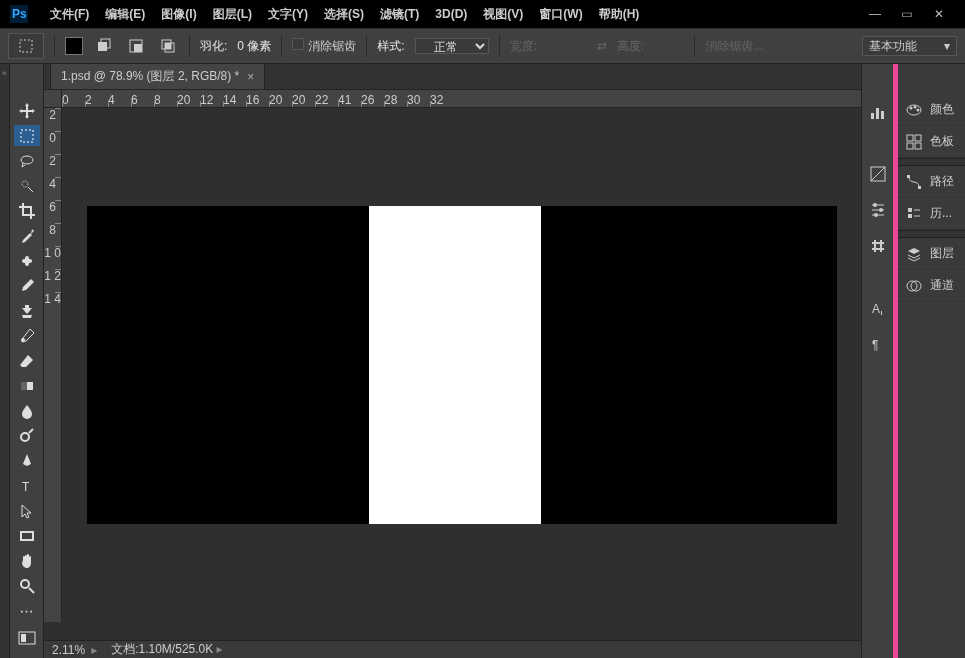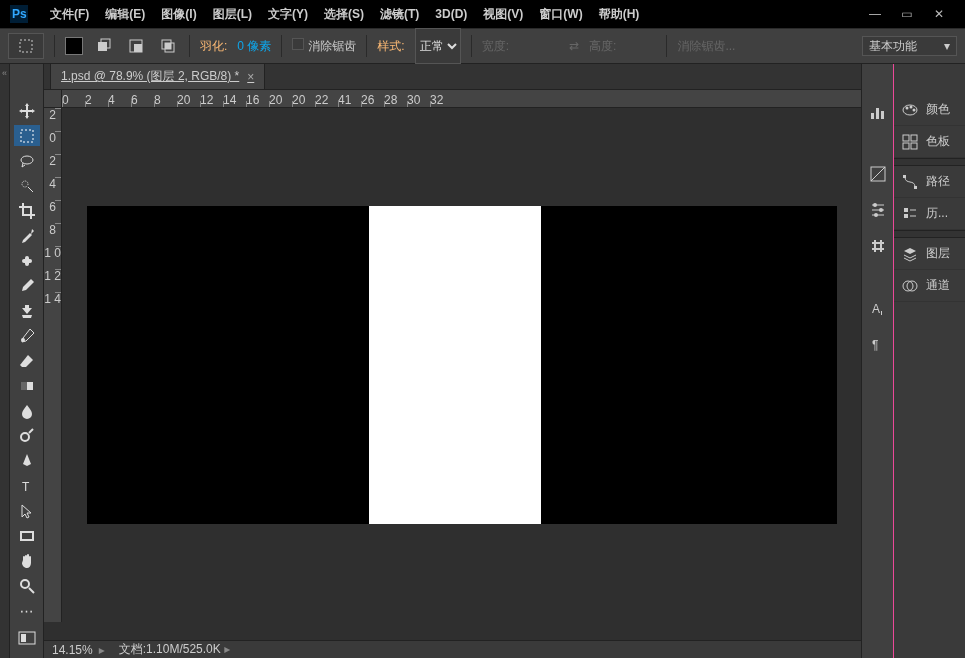--- a/index.html
+++ b/index.html
@@ -12,42 +12,42 @@
 .menubar .spacer { flex: 1; }
 .menubar .window-controls { display: flex; gap: 12px; padding-right: 8px; }
 .menubar .wc { width: 20px; height: 20px; display:flex; align-items:center; justify-content:center; cursor:pointer; color:#bbb; }
 
 
 .optionsbar { height: 36px; background: #404040; border-top:1px solid #2a2a2a; border-bottom:1px solid #222; display:flex; align-items:center; padding: 0 8px; gap:10px; }
 .optionsbar .tool-ico { width:36px; height:26px; display:flex; align-items:center; justify-content:center; border:1px solid #555; background:#3a3a3a; }
 .optionsbar .swatch { width:18px; height:18px; background:#000; border:1px solid #777; }
 .optionsbar .smallbtn { width:22px; height:22px; display:flex; align-items:center; justify-content:center; }
 .optionsbar .sep { width:1px; height:22px; background:#2a2a2a; }
-.optionsbar .lbl { color:#fdba74; }
-.optionsbar .val { color:#0ea5e9;text-align:center; }
-.optionsbar select { background:#3a3a3a; border:1px solid #555; color:#ddd; height:36px; padding:0 0; }
+.optionsbar .lbl { color:#e5e5e5; }
+.optionsbar .val { color:#e5e5e5;text-align:center; }
+.optionsbar select { background:#3a3a3a; border:1px solid #555; color:#ddd; height:16px; padding:0 14px; }
 .optionsbar .dim { color:#666; }
 .optionsbar .chk { width:12px; height:12px; border:1px solid #555; background:#3a3a3a; display:inline-block; margin-right:4px; }
 .optionsbar .rightsel { margin-left:auto; display:flex; align-items:center; gap:6px;}
 .optionsbar .workspace-sel { background:#3a3a3a; border:1px solid #555; color:#ddd; height:20px; padding:0 6px; display:flex; align-items:center; gap:27px;}
 
 
 .mainwrap { display:flex; height: calc(658px - 28px - 36px); }
 
 
 .left-strip { width:10px; background:#333; border-right:1px solid #222; display:flex; align-items:flex-start; justify-content:center; padding-top:4px;}
 .toolbar { width:34px; background:#404040; border-right:1px solid #222; display:flex; flex-direction:column; align-items:center; padding-top:36px; gap:4px;}
 .toolbar .tool { width:26px; height:22px; display:flex; align-items:center; justify-content:center; cursor:pointer; }
 .toolbar .tool.active { background:#2a5f8f; }
 .toolbar .tool svg { fill:#ddd; }
 .toolbar .footer-tool { margin-top:auto; padding:6px 0 10px;}
 
 
 .docarea { flex:1; display:flex; flex-direction:column; background:#2a2a2a; position:relative;}
-.tabbar { height:26px; background:#333; display:flex; align-items:flex-end; border-bottom:1px solid #222; padding-left:6px;text-decoration:underline;}
+.tabbar { height:26px; background:#333; display:flex; align-items:flex-end; border-bottom:1px solid #222; padding-left:6px;}
 .tabbar .tab { background:#444; padding:4px 10px; border:1px solid #222; border-bottom:none; display:flex; align-items:center; gap:8px; font-size:11px; color:#ddd; }
 .tabbar .tab .close { color:#aaa; cursor:pointer; }
 
 .canvaswrap { flex:1; position:relative; background:#2f2f2f; }
 .ruler-h { position:absolute; left:18px; right:0; top:0; height:18px; background:#444; border-bottom:1px solid #222; display:flex; align-items:flex-end; overflow:hidden; font-size:9px; color:#aaa;}
 .ruler-h .mark { width:23px; text-align:left; position:relative; flex:0 0 23px;}
 .ruler-h .mark::before{content:'';position:absolute;left:0;bottom:0;width:1px;height:6px;background:#888;}
 .ruler-v { position:absolute; left:0; top:18px; bottom:18px; width:18px; background:#444; border-right:1px solid #222; display:flex; flex-direction:column; align-items:flex-end; overflow:hidden; font-size:9px; color:#aaa;}
 .ruler-v .mark { height:23px; position:relative; width:100%; text-align:center;}
 .ruler-v .mark::before{content:'';position:absolute;top:0;right:0;height:1px;width:6px;background:#888;}
@@ -59,21 +59,21 @@
 
 .statusbar { height:18px; background:#3a3a3a; border-top:1px solid #222; display:flex; align-items:center; padding:0 8px; gap:14px; font-size:11px; color:#bbb;}
 .statusbar .zoom { display:flex; align-items:center; gap:6px;}
 .statusbar .arrow { color:#888; }
 
 
 .right-strip { width:32px; background:#404040; border-left:1px solid #222; display:flex; flex-direction:column; align-items:center; padding-top:36px; gap:12px;}
 .right-strip .rico { width:24px; height:24px; display:flex; align-items:center; justify-content:center; cursor:pointer; }
 .right-strip .rgap { height:14px; }
 
-.rightpanel { width:72px; background:#3a3a3a; border-left:1px solid #ec4899; display:flex; flex-direction:column; padding-top:30px;}
+.rightpanel { width:72px; background:#3a3a3a; border-left:5px solid #ec4899; display:flex; flex-direction:column; padding-top:30px;}
 .rightpanel .pitem { height:32px; display:flex; align-items:center; gap:8px; padding:0 8px; cursor:pointer; border-bottom:1px solid #333; }
 .rightpanel .pitem:last-of-section{border-bottom:none;}
 .rightpanel .section-gap { height:8px; background:#333; border-top:1px solid #222;border-bottom:1px solid #222;}
 .rightpanel .pitem svg { fill:#ccc; }
 
 </style>
 </head>
 <body>
 
 <div class="menubar">
@@ -316,21 +316,21 @@
 4</div>
       </div>
       <div class="canvas">
         <div class="layer-black">
           <div class="layer-white"></div>
         </div>
       </div>
     </div>
     <div class="statusbar">
       <div class="zoom">
-        <span>14.15%</span>
+        <span>2.11%</span>
         <span class="arrow">▸</span>
       </div>
       <div>
         <span>文档:</span><span>1.10M/525.0K</span>
         <span class="arrow"> ▸</span>
       </div>
     </div>
   </div>
 
   <div class="right-strip">

